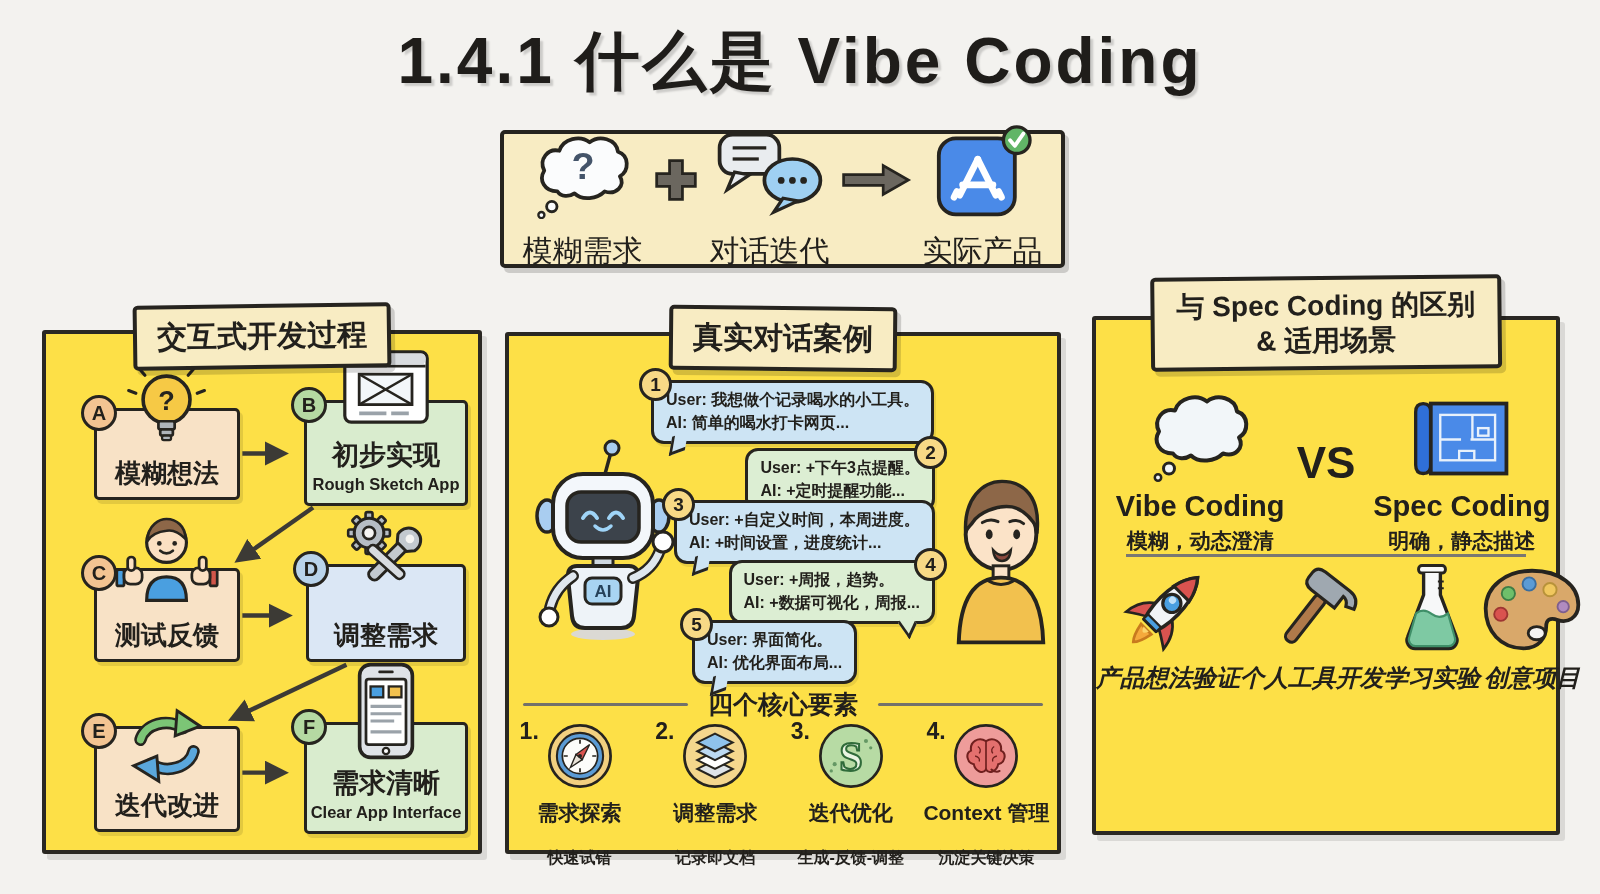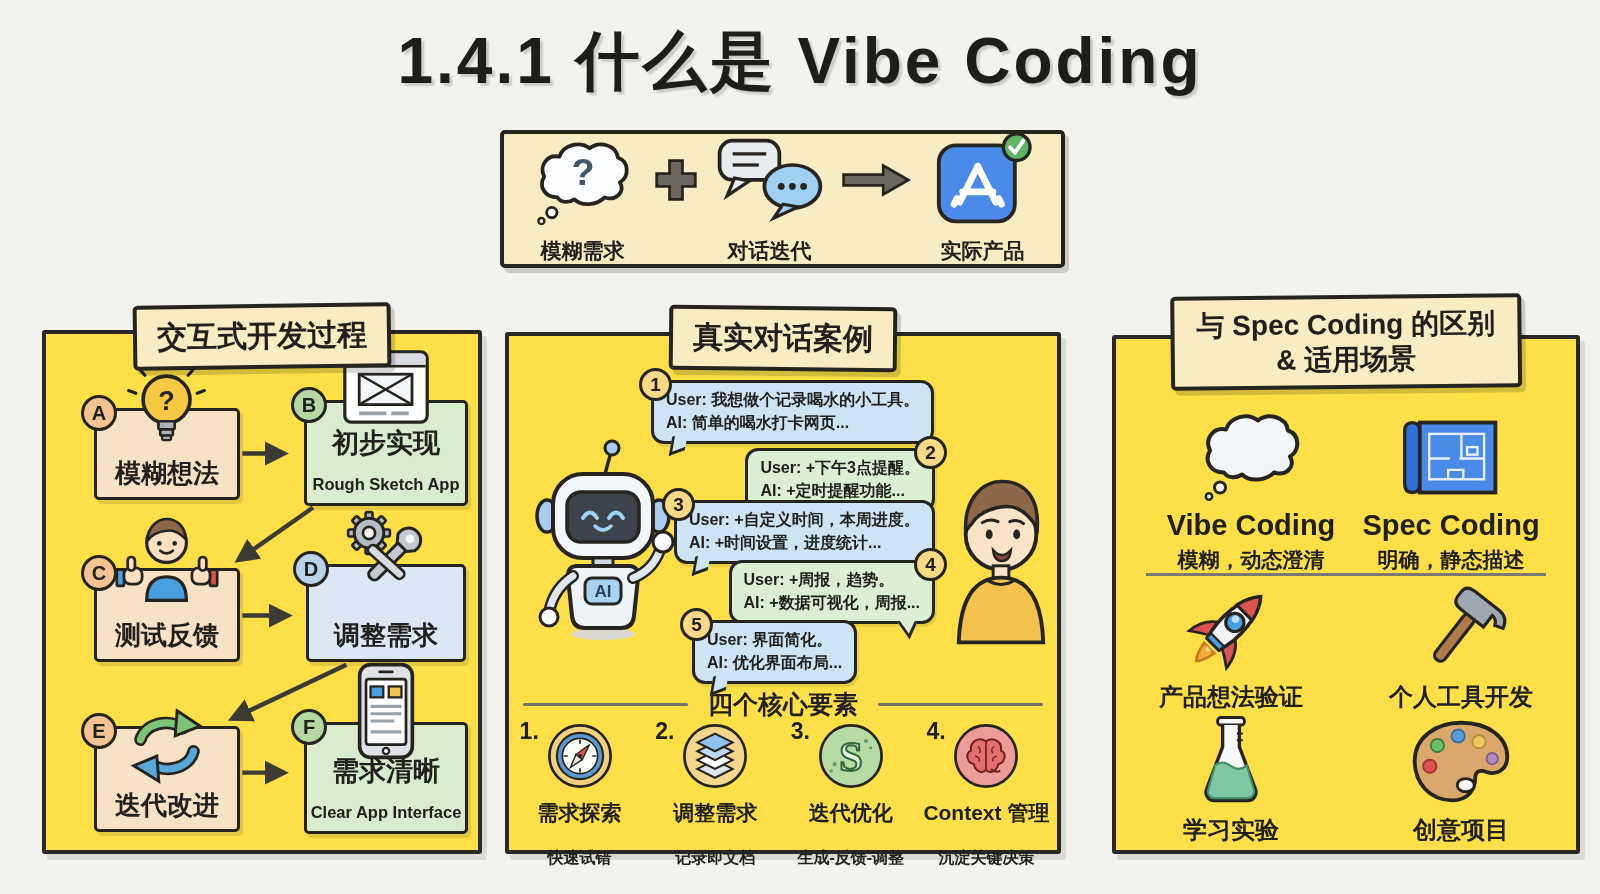--- a/index.html
+++ b/index.html
@@ -21,40 +21,40 @@
   .banner {
     background:#f8ecc3; border:4px solid #26241f; border-radius:5px;
     box-shadow:4px 5px 0 rgba(0,0,0,0.16);
     display:flex; align-items:center; justify-content:center;
     text-align:center; font-weight:800; color:#22201c;
   }
   
   .top-banner { left:500px; top:130px; width:565px; height:138px; padding:8px 14px; gap:6px; }
   .tb-col { display:flex; flex-direction:column; align-items:center; width:158px; }
   .tb-iconbox { height:92px; display:flex; align-items:center; justify-content:center; }
-  .tb-label { font-size:21px; font-weight:700; margin-top:12px; white-space:nowrap; }
+  .tb-label { font-size:30px; font-weight:400; margin-top:12px; white-space:nowrap; }
   .tb-op { margin-top:-38px; display:flex; align-items:center; }
   
   .panel {
     position:absolute; border:4px solid #2a2823; background:#fde047;
     box-shadow:5px 6px 0 rgba(0,0,0,0.10); border-radius:3px;
   }
   .panel-head {
     position:absolute; top:-30px; left:50%; transform:translateX(-50%) rotate(-0.8deg);
     font-size:30px; padding:8px 20px; white-space:nowrap; z-index:5;
   }
   
   .pbox {
     position:absolute; border:3.5px solid #26241f; border-radius:5px;
     display:flex; flex-direction:column; justify-content:flex-end; align-items:center;
     padding-bottom:9px; box-shadow:3px 4px 0 rgba(0,0,0,0.10);
   }
   .pbox .bicon { position:absolute; left:50%; transform:translateX(-50%); z-index:3; }
   .pbox .btitle { font-size:26px; font-weight:800; line-height:1.1; white-space:nowrap; }
-  .pbox .bsub { font-size:16.5px; font-weight:700; margin-top:16px; white-space:nowrap; }
+  .pbox .bsub { font-size:16.5px; font-weight:700; margin-top:4px; white-space:nowrap; }
   .letterbadge {
     position:absolute; left:-16px; top:-16px; width:36px; height:36px; border-radius:50%;
     border:3.5px solid #26241f; display:flex; align-items:center; justify-content:center;
     font-size:20px; font-weight:800; z-index:6;
   }
   .flow-arrows { position:absolute; inset:0; width:100%; height:100%; z-index:1; pointer-events:none; }
   
   .bubble {
     position:absolute; border:3px solid #26241f; border-radius:13px;
     padding:5px 12px 7px 12px; font-size:16px; font-weight:700; line-height:1.45;
@@ -87,21 +87,21 @@
   
   .cmp-row { position:absolute; top:56px; left:0; right:0; display:flex; justify-content:center; }
   .cmp-col { width:200px; display:flex; flex-direction:column; align-items:center;padding-left:10px; }
   .cmp-icon { height:108px; display:flex; align-items:flex-end; justify-content:center; }
   .cmp-title { font-size:29px; font-weight:800; margin-top:6px; white-space:nowrap; }
   .cmp-sub { font-size:21px; font-weight:800; margin-top:4px; white-space:nowrap; }
   .vs { width:64px; font-size:44px; font-weight:800; text-align:center; margin-top:62px; }
   .rdivider { position:absolute; top:234px; left:30px; right:30px; height:2.5px; background:#7a7872; }
   .scen-grid {
     position:absolute; top:242px; left:0; right:0; bottom:4px;
-    display:grid; grid-template-columns:1fr 1fr; grid-template-rows:1fr 1fr;
+    display:grid; grid-template-columns:1fr 1fr 1fr 1fr; grid-template-rows:1fr 1fr;font-style:italic;
   }
   .scen-cell { display:flex; flex-direction:column; align-items:center; justify-content:center; }
   .scen-icon { height:96px; display:flex; align-items:center; justify-content:center; }
   .scen-label { font-size:24px; font-weight:800; margin-top:4px; white-space:nowrap; }
   svg { display:block; }
 </style>
 </head>
 <body>
 
 <h1 class="page-title">1.4.1 什么是 Vibe Coding</h1>
@@ -450,38 +450,39 @@
             <path d="M58 70 q7 5 12 2" stroke="#70201f" stroke-width="3" fill="none" stroke-linecap="round"></path>
           </svg>
         </span>
       </div>
       <span class="ctitle">Context 管理</span>
       <span class="csub">沉淀关键决策</span>
     </div>
   </div>
 </div>
 
-<div class="panel" style="left:1092px; top:335px; width:468px; height:519px;margin-left:20px;">
+<div class="panel" style="left:1092px; top:316px; width:468px; height:519px;">
   <div class="banner panel-head" style="top:-44px; flex-direction:column; line-height:1.25; font-size:28px; padding:8px 22px; transform:translateX(-50%) rotate(-0.6deg);">
     <span>与 Spec Coding 的区别</span>
     <span>&amp; 适用场景</span>
   </div>
 
   <div class="cmp-row">
     <div class="cmp-col">
       <div class="cmp-icon">
         <svg width="110" height="100" viewBox="0 0 110 97">
           <path d="M28 68 C14 68 8 56 14 46 C8 34 18 22 30 25 C34 12 52 8 62 16 C72 8 90 12 92 26 C104 30 104 46 94 52 C100 62 90 72 78 68 C70 76 54 78 46 70 C40 74 32 74 28 68 Z" fill="#f2f6f9" stroke="#26241f" stroke-width="4" stroke-linejoin="round"></path>
           <circle cx="24" cy="83" r="5.5" fill="#f2f6f9" stroke="#26241f" stroke-width="3"></circle>
           <circle cx="13" cy="92" r="3.2" fill="#f2f6f9" stroke="#26241f" stroke-width="2.5"></circle>
         </svg>
       </div>
       <span class="cmp-title">Vibe Coding</span>
       <span class="cmp-sub">模糊，动态澄清</span>
     </div>
+    <div class="vs">VS</div>
     <div class="cmp-col">
       <div class="cmp-icon">
         <svg width="104" height="90" viewBox="0 0 110 95">
           <path d="M14 10 q-8 0 -8 9 v56 q0 9 8 9 q8 0 8 -9 V19 q0 -9 -8 -9 Z" fill="#2f6fd8" stroke="#26241f" stroke-width="3.5"></path>
           <rect x="22" y="10" width="80" height="74" fill="#4a8ae8" stroke="#26241f" stroke-width="4"></rect>
           <g stroke="#e8f1fb" stroke-width="2.5" fill="none">
             <rect x="32" y="22" width="58" height="48"></rect>
             <path d="M32 48 h22 M64 48 h26 M66 22 v26 M52 70 v-10 h16 v10"></path>
             <rect x="72" y="36" width="11" height="8"></rect>
           </g>

